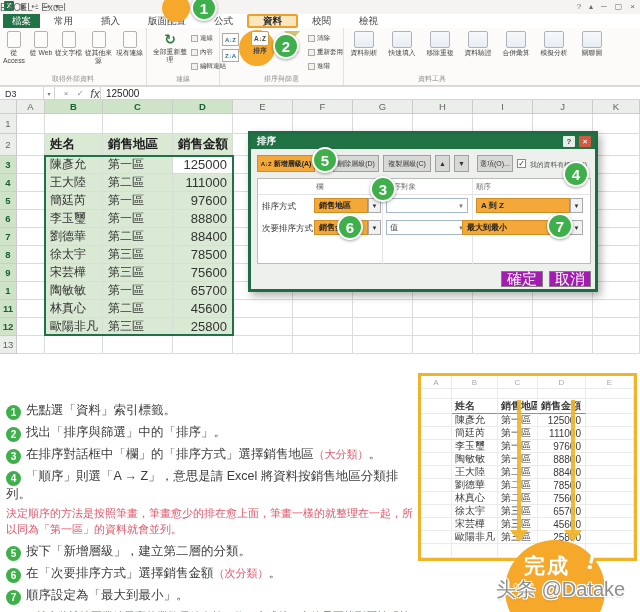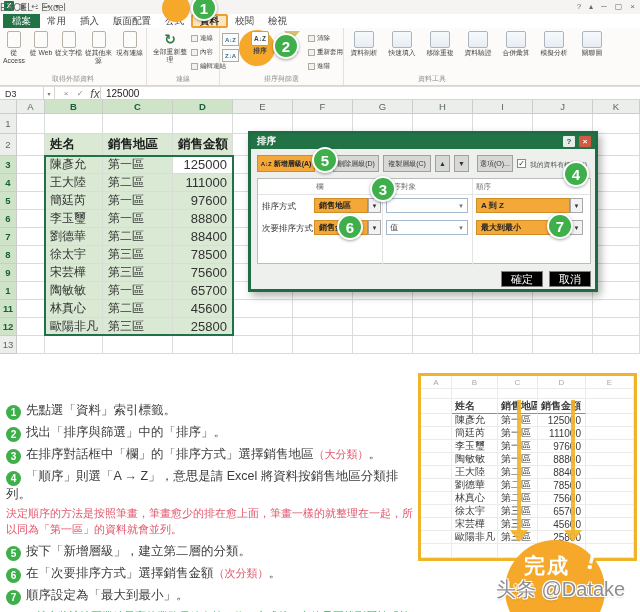--- a/index.html
+++ b/index.html
@@ -6,21 +6,21 @@
 html,body{width:640px;height:612px}
 body{position:relative;overflow:hidden;background:#fff;font-family:"Liberation Sans","DejaVu Sans",sans-serif}
 
 #tbar{position:absolute;left:0;top:0;width:640px;height:14px;background:#f6f4f2}
 .qa{position:absolute;left:4px;top:1px;display:flex;align-items:center;gap:5px;font-size:8px;color:#5e5e5e}
 .qlogo{display:inline-block;width:10px;height:10px;background:#1e7145;color:#fff;font-size:7px;font-weight:bold;text-align:center;line-height:10px;border-radius:1px}
 .wtitle{position:absolute;left:0;right:0;top:2px;font-size:10px;color:#6a6a6a;pointer-events:none}
 .wctl{position:absolute;right:5px;top:2px;display:flex;gap:8px;font-size:8px;color:#6a6a6a}
 
 #tabs{position:absolute;left:0;top:14px;width:640px;height:14px;background:#fff;display:flex;align-items:stretch;padding-left:3px;z-index:2}
-.tab{display:flex;align-items:center;padding:0 7px;font-size:9.5px;color:#3f3f3f;white-space:nowrap}
+.tab{display:flex;align-items:center;padding:0 14px;font-size:9.5px;color:#3f3f3f;white-space:nowrap}
 .tab.file{background:#217346;color:#fff;padding:0 9px}
 .tab.active{border:2px solid #ef9f2c;background:#fbe6bd;color:#222;font-weight:bold;border-radius:2px}
 
 #ribbon{position:absolute;left:0;top:28px;width:640px;height:58px;background:#fcfbfa;border-bottom:1px solid #d9d5d0;z-index:1}
 .rgroup{position:absolute;top:0;height:57px;border-right:1px solid #e4e1dd}
 .rglabel{position:absolute;bottom:1px;left:0;right:0;text-align:center;font-size:7px;color:#8d8d8d;white-space:nowrap}
 .ritem{position:absolute;top:3px;display:flex;flex-direction:column;align-items:center;z-index:3}
 .rlabel{font-size:6.8px;color:#3f3f3f;text-align:center;line-height:1.15;margin-top:1px;white-space:normal}
 .icds{width:14px;height:17px;background:#fcfcfb;border:1px solid #b7b1a7;border-radius:2px}
 .icbg{width:20px;height:17px;background:linear-gradient(#f7fafc,#e7edf3);border:1px solid #adb4bd;border-radius:2px}
@@ -44,21 +44,21 @@
 .sh2{font-weight:b old;font-weight:bold;font-size:12.5px;color:#1d1d1d;padding-left:5px}
 .snm{padding-left:5px}
 .samt{justify-content:flex-end;padding-right:5px;font-size:13px}
 .selbox{position:absolute;border:2px solid #20714a;pointer-events:none;z-index:3}
 
 #dialog{position:absolute;left:248px;top:131px;width:350px;height:161px;background:#edf0ec;border:3px solid #1f6b44;box-shadow:3px 4px 8px rgba(0,0,0,.3);z-index:25}
 .dtitle{position:absolute;left:0;top:0;right:0;height:15px;background:#217346;color:#fff;display:flex;align-items:center;padding-left:6px;font-size:9.5px;font-weight:bold}
 .dbox{position:absolute;top:2px;width:12px;height:11px;display:flex;align-items:center;justify-content:center;font-size:8px;border-radius:1px}
 .gbtn{position:absolute;background:#d8d8d6;border:1px solid #a39f9a;color:#333;font-size:7px;display:flex;align-items:center;justify-content:center;white-space:nowrap}
 .abtn{position:absolute;background:#f4a839;border:1px solid #cf8f22;color:#222;font-size:7px;font-weight:bold;display:flex;align-items:center;justify-content:center;gap:2px;white-space:nowrap}
-.okbtn{position:absolute;background:#000000;border:1px solid #82807c;color:#fff;font-size:11px;display:flex;align-items:center;justify-content:center}
+.okbtn{position:absolute;background:#a21caf;border:1px solid #82807c;color:#fff;font-size:15px;display:flex;align-items:center;justify-content:center}
 .dpanel{position:absolute;left:6px;top:44px;width:334px;height:86px;background:#fff;border:1px solid #b9beb9}
 .dcolhdr{position:absolute;font-size:7.5px;color:#6d6d6d;white-space:nowrap}
 .dlabel{position:absolute;font-size:8.5px;color:#333;white-space:nowrap}
 .obox{position:absolute;background:#f4a839;border:1px solid #cf8f22;font-size:8px;font-weight:bold;color:#222;display:flex;align-items:center;padding-left:4px;white-space:nowrap}
 .ddw{position:absolute;background:#fff;border:1px solid #a5b8ca;font-size:8px;color:#444;display:flex;align-items:center;justify-content:space-between;padding:0 3px}
 .darr{position:absolute;background:#f2f2f2;border:1px solid #a9a9a9;font-size:6px;color:#333;display:flex;align-items:center;justify-content:center}
 .vline{position:absolute;width:1px;background:#e4e4e4}
 .cbx{position:absolute;width:9px;height:9px;border:1px solid #8a8a8a;background:#fff;font-size:8px;line-height:8px;color:#333;text-align:center}
 
 .callout{position:absolute;width:26px;height:26px;border-radius:50%;background:#3faf4b;border:2px solid #fff;box-shadow:0 1px 3px rgba(0,0,0,.35);color:#fff;font-weight:bold;font-size:15px;display:flex;align-items:center;justify-content:center;z-index:70}
@@ -445,21 +445,21 @@
     <div class="obox" style="left:218px;top:19px;width:94px;height:15px">A 到 Z</div>
     <div class="darr" style="left:312px;top:19px;width:13px;height:15px">▼</div>
 
     <div class="dlabel" style="left:4px;top:44px">次要排序方式</div>
     <div class="obox" style="left:56px;top:41px;width:54px;height:15px">銷售金額</div>
     <div class="darr" style="left:110px;top:41px;width:13px;height:15px">▼</div>
     <div class="ddw" style="left:128px;top:41px;width:82px;height:15px">
         <span>值</span>
         <span style="font-size:6px;color:#777">▼</span>
       </div>
-    <div class="obox" style="left:218px;top:41px;width:96px;height:15px">最大到最小</div>
+    <div class="obox" style="left:204px;top:41px;width:114px;height:15px">最大到最小</div>
     <div class="darr" style="left:312px;top:41px;width:13px;height:15px">▼</div>
   </div>
 
   <div class="okbtn" style="left:250px;top:137px;width:42px;height:16px">確定</div>
   <div class="okbtn" style="left:298px;top:137px;width:42px;height:16px">取消</div>
 </div>
 
 <div class="callout" style="left:191px;top:-5px">1</div>
 <div class="callout" style="left:273px;top:33px">2</div>
 <div class="callout" style="left:370px;top:176px">3</div>

